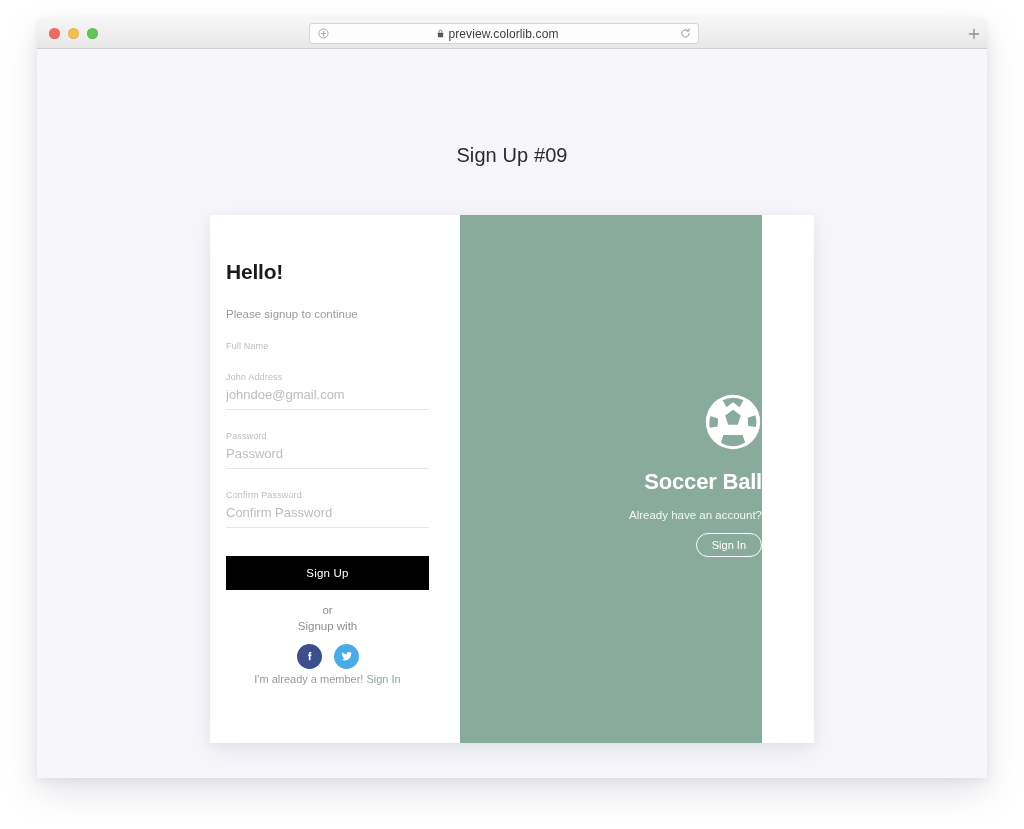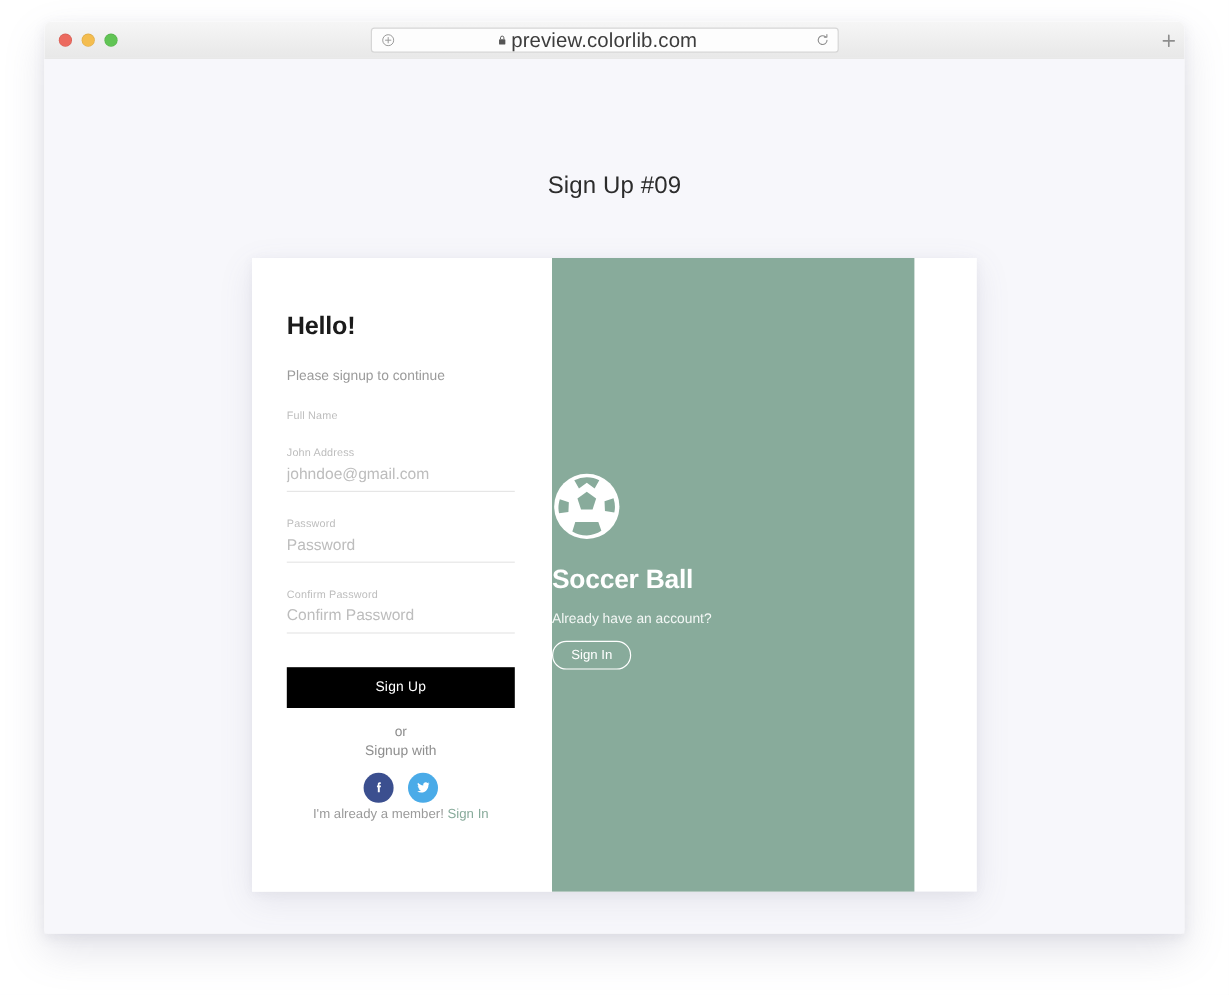--- a/index.html
+++ b/index.html
@@ -59,21 +59,21 @@
   }
   .ab-left-icon {
     width: 26px;
     display: flex;
     align-items: center;
     justify-content: center;
     color: #9a9a9a;
   }
   .ab-url {
     flex: 1;
-    font-size: 17px;
+    font-size: 12px;
     color: #3d3d3d;
     letter-spacing: 0.1px;
     display: flex;
     align-items: center;
     justify-content: center;
     gap: 4px;
     margin-left: -12px;
   }
   .lock-icon { display: inline-flex; color: #555; }
   .ab-reload {
@@ -124,21 +124,21 @@
     height: 528px;
     display: flex;
     background: #ffffff;
     box-shadow: 0 8px 26px rgba(110,110,140,0.13),
                 0 2px 8px rgba(110,110,140,0.08);
   }
 
   .card-left {
     width: 250px;
     background: #ffffff;
-    padding: 45px 31px 0 29px;
+    padding: 45px 31px 0 16px;
   }
 
   .hello {
     font-size: 21px;
     font-weight: bold;
     color: #1b1b1b;
     letter-spacing: -0.2px;
   }
   .subtitle {
     margin-top: 24px;
@@ -220,21 +220,21 @@
     color: #88ab9b;
     text-decoration: none;
   }
 
   
   .card-right {
     width: 302px;
     background: #88ab9b;
     display: flex;
     flex-direction: column;
-    align-items: flex-start;
+    align-items: flex-end;
     justify-content: center;
     padding-bottom: 8px;
   }
 
   .ball-icon { margin-bottom: 14px; }
 
   .brand-title {
     font-size: 22px;
     font-weight: bold;
     color: #ffffff;

